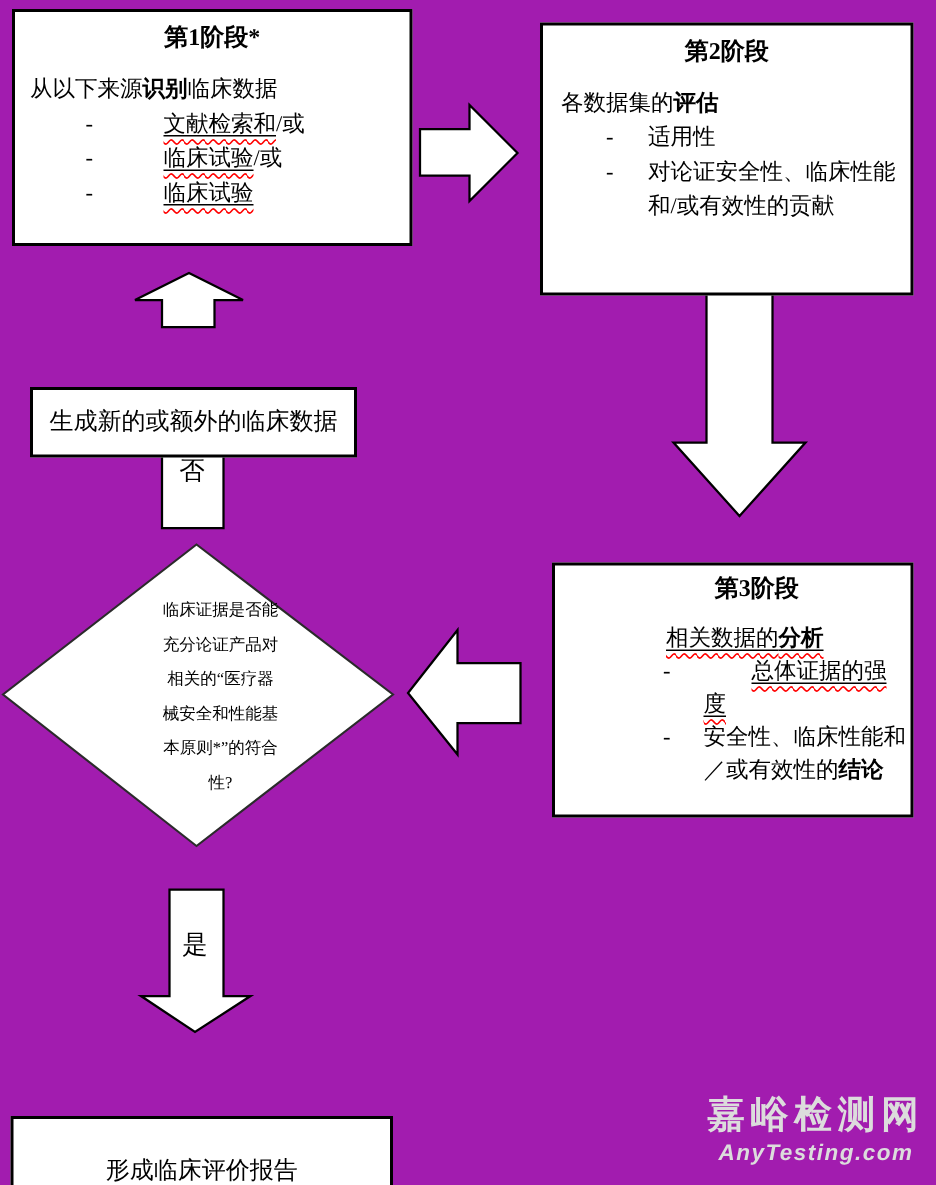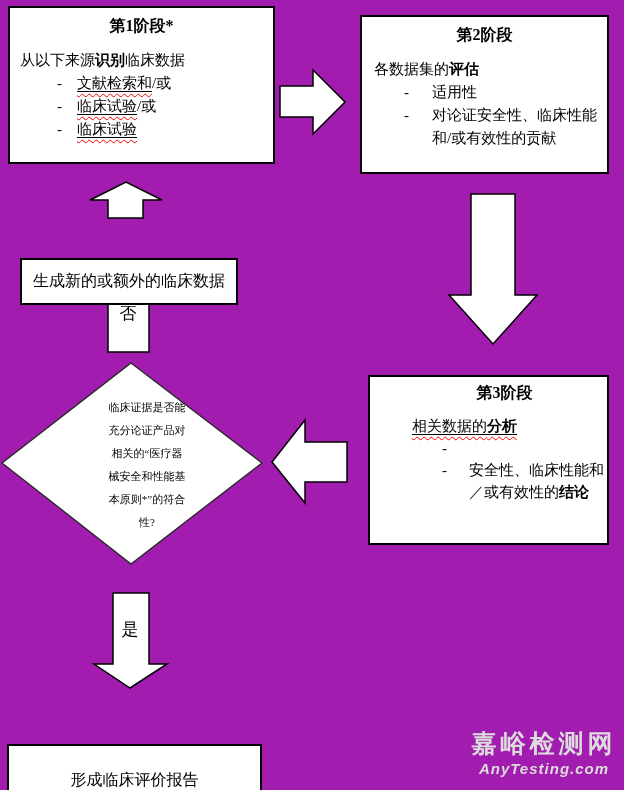--- a/index.html
+++ b/index.html
@@ -30,36 +30,37 @@
   .li{display:flex;align-items:flex-start;}
   .dash{flex:0 0 auto;text-align:left;}
   .litext{flex:1 1 auto;}
   .bold{font-weight:bold;}
   .ub{
     text-decoration-line:underline;
     text-decoration-style:solid;
     text-decoration-color:#000;
     text-decoration-thickness:1px;
     text-underline-offset:3px;
+    margin-left:32px;
   }
   .wavy{
     text-decoration-line:underline;
     text-decoration-style:wavy;
     text-decoration-color:#ff0000;
     text-decoration-thickness:1px;
     text-underline-offset:5px;
   }
   .centerbox{display:flex;align-items:center;justify-content:center;font-size:16px;margin-top:32px;}
 
   #stage1{left:8px;top:6px;width:267px;height:158px;}
   #stage1 .intro{margin-left:10px;}
   #stage1 .li{padding-left:47px;}
   #stage1 .dash{width:20px;}
 
-  #stage2{left:360px;top:15px;width:249px;height:159px;}
+  #stage2{left:360px;top:15px;width:249px;height:182px;}
   #stage2 .intro{margin-left:12px;}
   #stage2 .li{padding-left:42px;padding-right:4px;}
   #stage2 .dash{width:28px;}
 
   #stage3{left:368px;top:375px;width:241px;height:170px;padding-left:32px;}
   #stage3 .node-title{margin-top:6px;}
   #stage3 .intro{margin-left:10px;margin-top:12px;line-height:22px;}
   #stage3 .node-body{line-height:22px;}
   #stage3 .li{padding-left:40px;padding-right:2px;}
   #stage3 .dash{width:27px;}
@@ -151,20 +152,21 @@
       </div>
     </div>
   </div>
 
   <div class="node" id="stage3">
     <div class="node-title">第3阶段</div>
     <div class="node-body">
       <div class="intro"><span class="ub"><span class="wavy"><span>相关数据的</span><span class="bold">分析</span></span></span></div>
       <div class="li">
         <span class="dash">-</span>
+        <span class="litext"><span class="ub"><span class="wavy">总体证据的强度</span></span></span>
       </div>
       <div class="li">
         <span class="dash">-</span>
         <span class="litext"><span>安全性、临床性能和／或有效性的</span><span class="bold">结论</span></span>
       </div>
     </div>
   </div>
 
   <div class="node centerbox" id="genbox">
     <span>生成新的或额外的临床数据</span>

